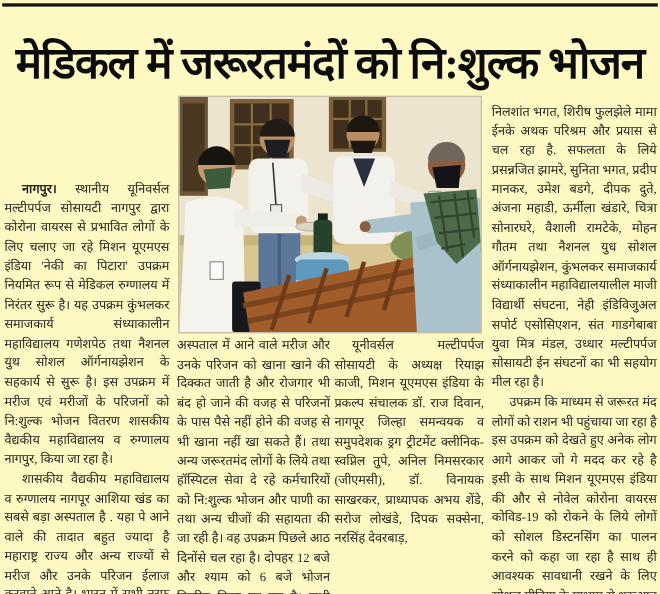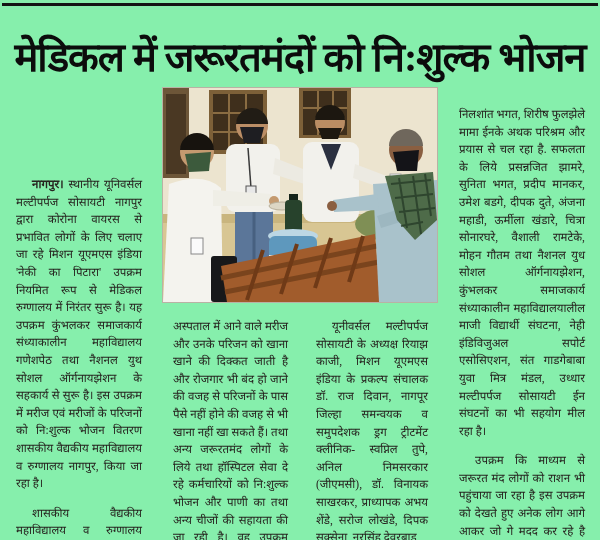--- a/index.html
+++ b/index.html
@@ -4,21 +4,21 @@
 <style>
   html,body { margin:0; padding:0; }
   body {
     width:600px; height:540px;
     background:#e9e6df;
     font-family:"Liberation Serif","DejaVu Serif",serif;
     overflow:hidden;
   }
   #clipping {
     position:relative; width:600px; height:540px;
-    background:#86efac;
+    background:#fef9c3;
     color:#26241f;
   }
   .top-rule {
     position:absolute; top:3px; left:2px; right:2px; height:3px;
     background:#141414;
   }
   .headline {
     position:absolute; top:5px; left:0; width:100%;
     text-align:center;
     font-size:40px; font-weight:700; line-height:1.3;
@@ -31,21 +31,21 @@
     text-align:center;
     color:#b23a2e;
     font-weight:700; font-size:19px; line-height:1.22;
   }
   .col {
     position:absolute;
     font-size:11.5px; line-height:1.53;
     text-align:justify;
     color:#26241f;
   }
-  .col p { margin:12px; }
+  .col p { margin:0; }
   .indent { text-indent:1.4em; }
   .dateline { font-weight:700; }
   #col1 { left:4px;   top:164px; width:150px; }
   #col2 { left:161px; top:306px; width:139px; }
   #col3 { left:304px; top:306px; width:136px; }
   #col4 { left:447px; top:94px;  width:150px; }
   .photo-wrap {
     position:absolute; left:163px; top:88px; width:274px; height:214px;
     outline:1px solid #b9b2a4; background:#ece4cf;
   }

